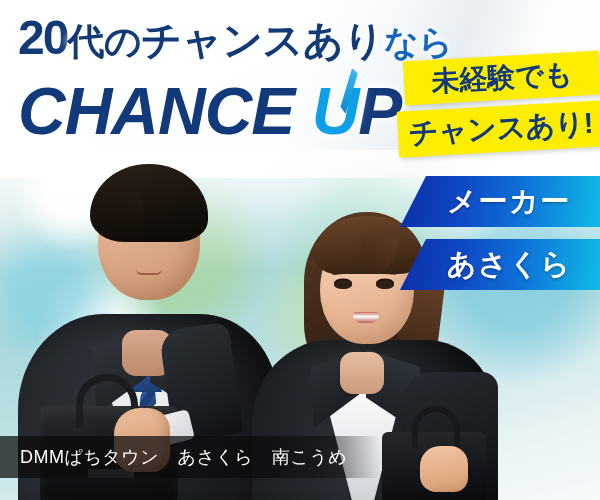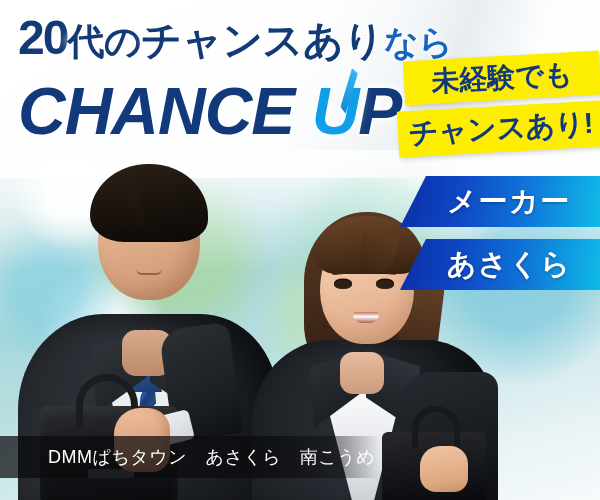--- a/index.html
+++ b/index.html
@@ -415,21 +415,21 @@
       rgba(10,10,12,0.72) 0%,
       rgba(10,10,12,0.70) 72%,
       rgba(10,10,12,0.38) 90%,
       rgba(10,10,12,0) 100%);
   }
   .caption-text {
     color: #ffffff;
     font-size: 18px;
     font-weight: 500;
     letter-spacing: 0.5px;
-    padding-left: 48px;
+    padding-left: 20px;
     white-space: nowrap;
   }
 </style>
 </head>
 <body>
 
 <div class="banner">
 
   <div class="bg"></div>
   <div class="bg-top-sheen"></div>

